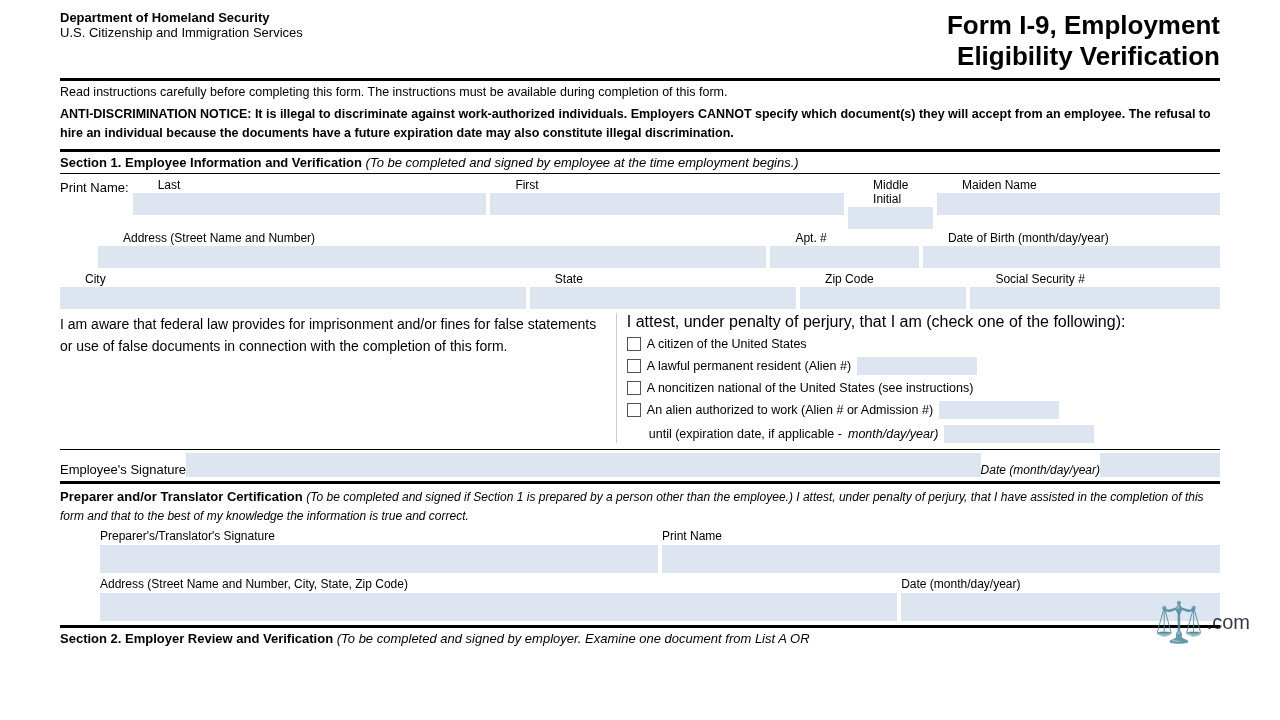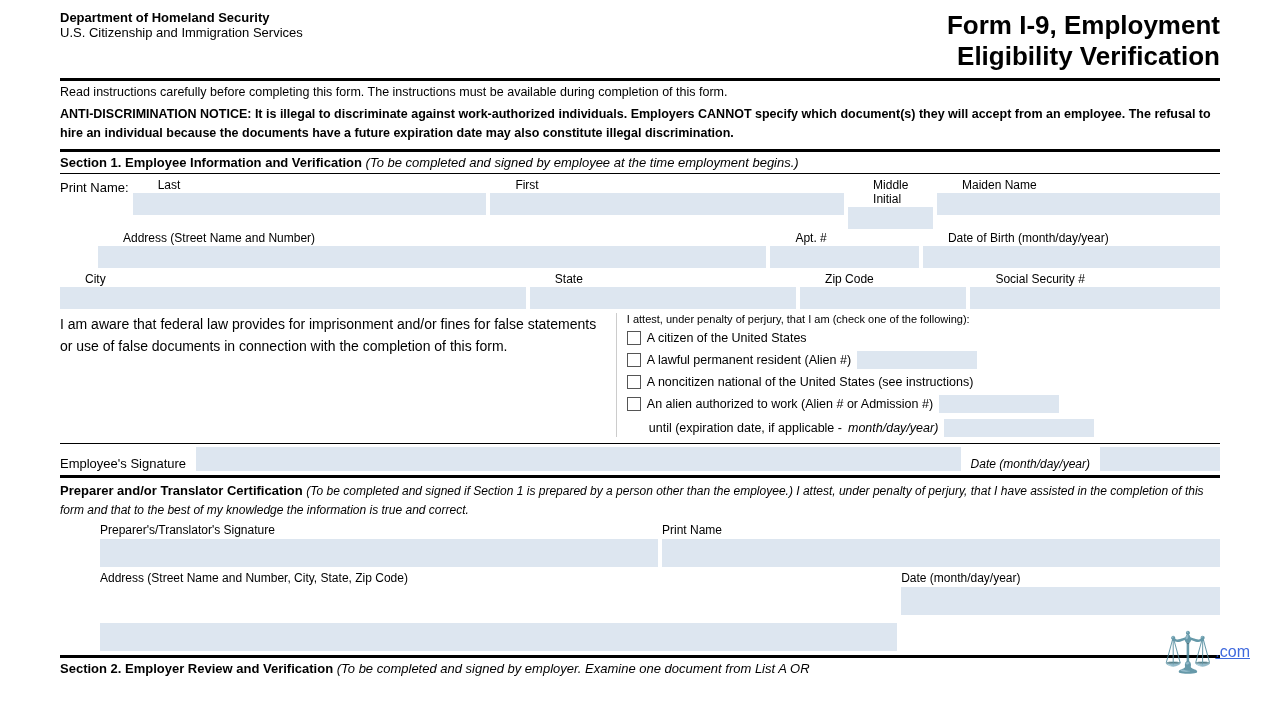--- a/index.html
+++ b/index.html
@@ -120,21 +120,21 @@
       padding-right: 10px;
       border-right: 1px solid #ccc;
     }
     .right-checkboxes {
       flex: 1;
       padding-left: 10px;
       font-size: 12.5px;
     }
     .right-checkboxes .attest-title {
       margin-bottom: 6px;
-      font-size: 11px;
+      font-size: 16px;
     }
     .checkbox-item {
       display: flex;
       align-items: center;
       margin-bottom: 6px;
       gap: 6px;
     }
     .checkbox-box {
       width: 14px;
       height: 14px;
@@ -151,21 +151,21 @@
     .alien-input {
       width: 120px;
     }
     .alien-admit-input {
       width: 120px;
     }
     
     .signature-row {
       display: flex;
       align-items: flex-end;
-      gap: 10px;
+      gap: 0;
       margin-bottom: 4px;
       border-top: 1px solid #000;
       padding-top: 3px;
     }
     .sig-label { font-size: 13px; }
     .sig-input {
       flex: 1;
       background: #dde6f0;
       height: 24px;
       border: none;
@@ -383,33 +383,33 @@
       <div class="preparer-field">
         <label>Preparer's/Translator's Signature</label>
         <div class="preparer-input"></div>
       </div>
       <div class="preparer-field">
         <label>Print Name</label>
         <div class="preparer-input"></div>
       </div>
     </div>
     <div class="preparer-addr-row">
-      <div class="preparer-field" style="flex:3;gap:36px;">
+      <div class="preparer-field" style="flex:3;">
         <label>Address (Street Name and Number, City, State, Zip Code)</label>
         <div class="preparer-input"></div>
       </div>
       <div class="preparer-field" style="flex:1.2;">
         <label>Date (month/day/year)</label>
         <div class="preparer-input"></div>
       </div>
     </div>
   </div>
 
   <div class="section2-header">
     <span>Section 2. Employer Review and Verification</span>
     <span style="font-weight:normal; font-style:italic;">(To be completed and signed by employer. Examine one document from List A OR</span>
   </div>
 
   <div class="watermark">
     <span class="watermark-icon">⚖️</span>
-    <span style="font-size:16px; color:#1d4ed8; vertical-align:super;text-decoration:underline;">.com</span>
+    <span style="font-size:20px; color:#0f172a; vertical-align:super;">.com</span>
   </div>
 </div>
 
 </body></html>

